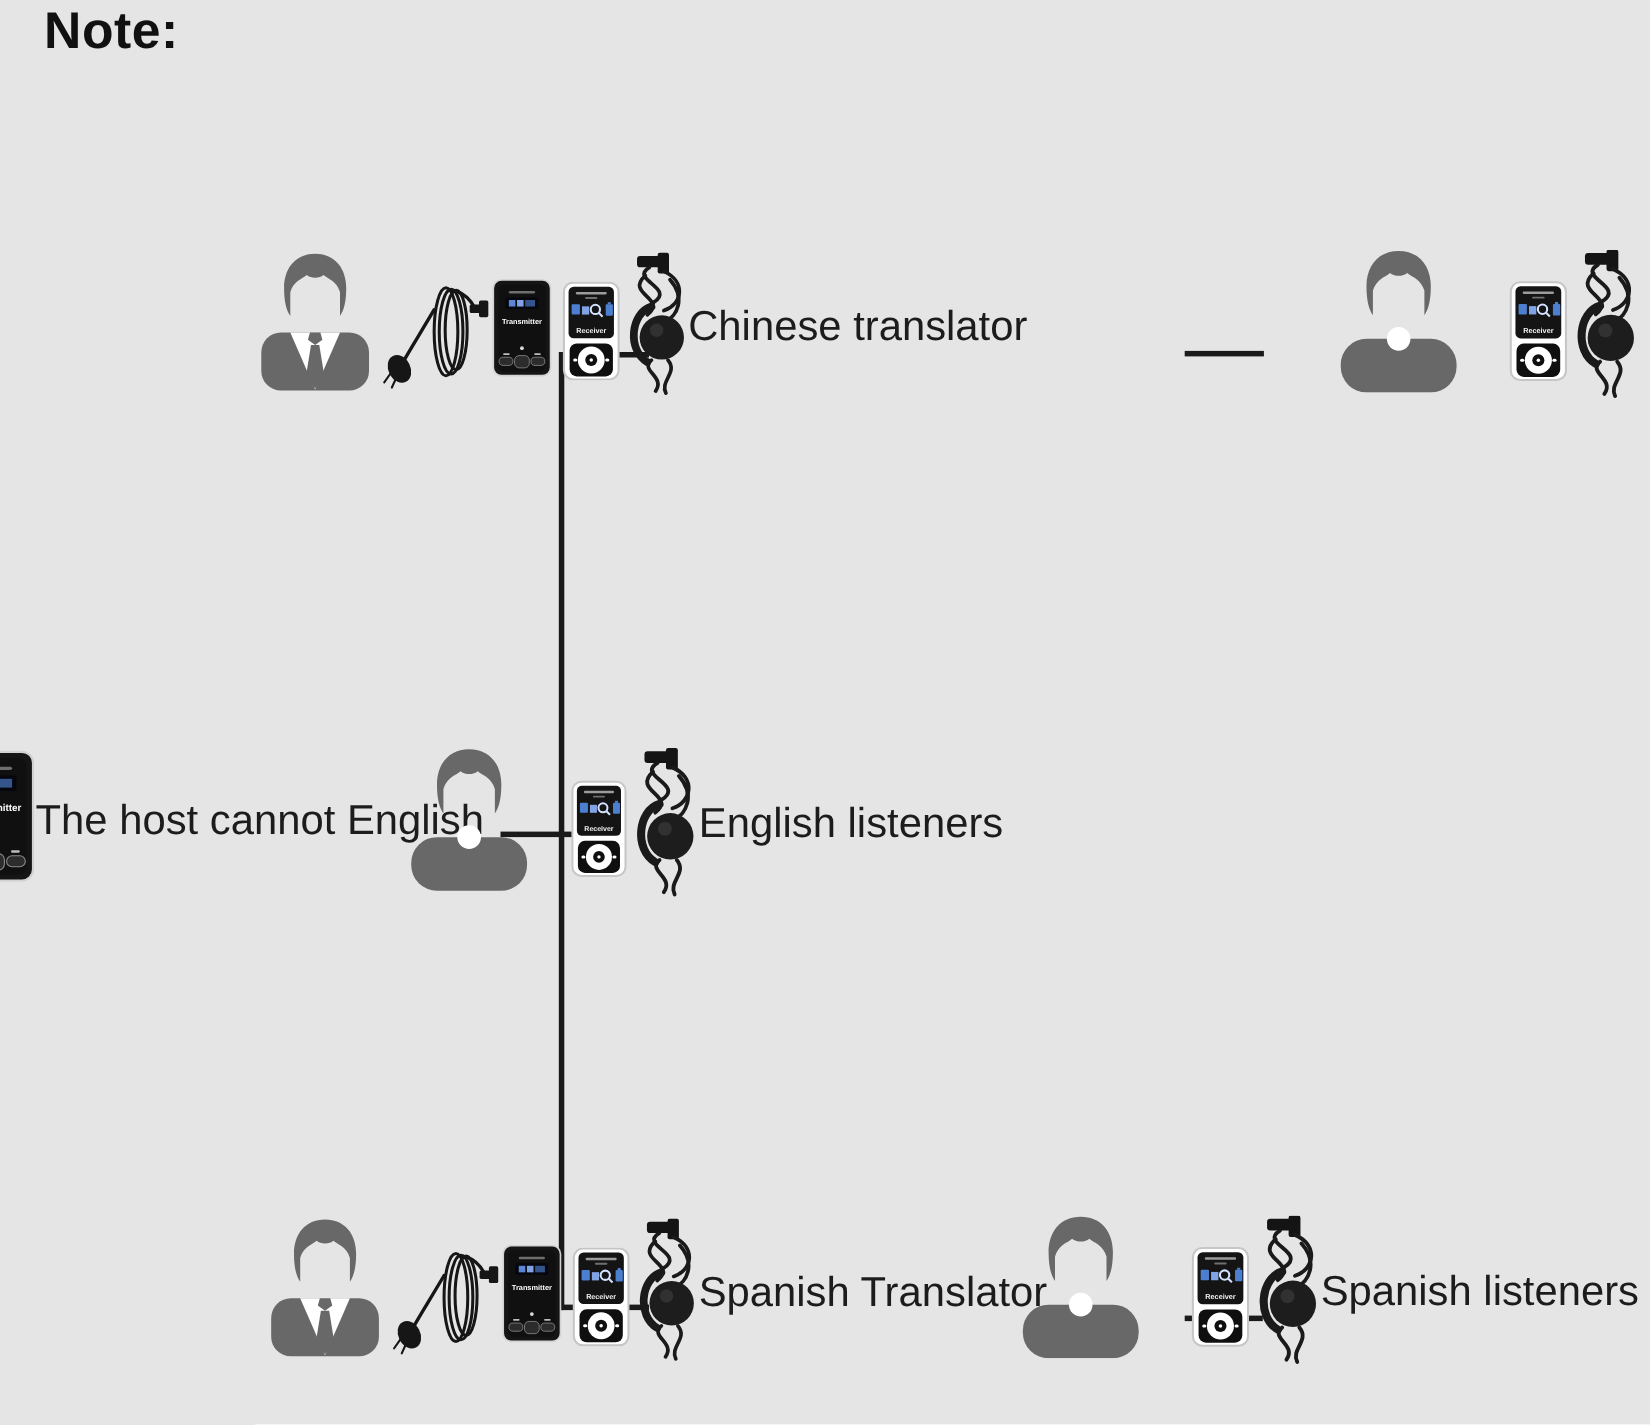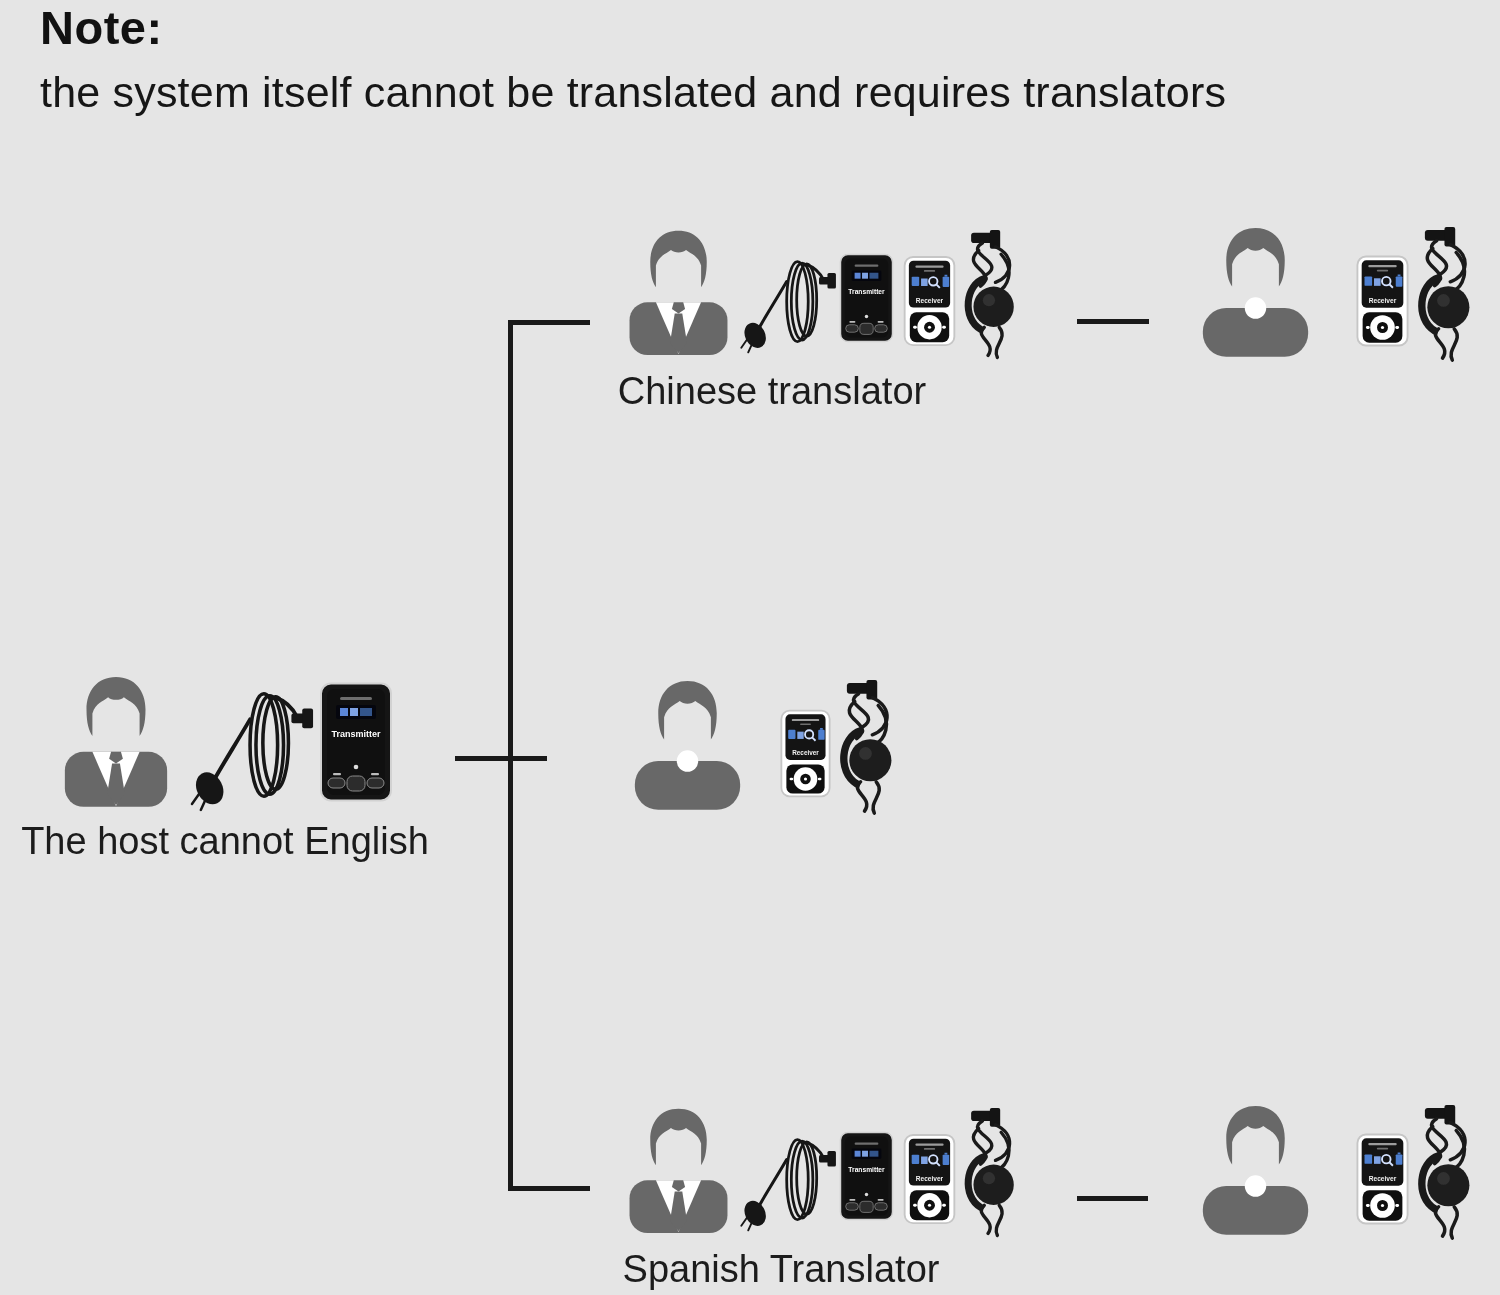--- a/index.html
+++ b/index.html
@@ -6,21 +6,21 @@
   html,body { background:#ffffff; }
   body { font-family:"Liberation Sans", sans-serif; }
   .canvas {
     position:relative; width:1500px; height:1295px;
     background:#e5e5e5; overflow:hidden;
   }
   .note { position:absolute; left:40px; top:2px; color:#111; }
   .note h1 { font-size:47px; font-weight:bold; line-height:1.1; letter-spacing:0.5px; }
   .note p  { font-size:43px; font-weight:400; margin-top:14px; letter-spacing:0.2px; color:#161616; }
 
-  .cluster { position:absolute; display:flex; flex-direction:column; align-items:center;justify-content:flex-end; }
+  .cluster { position:absolute; display:flex; flex-direction:row; align-items:center;justify-content:flex-end; }
   .icons   { display:flex; align-items:flex-end; }
   .nodelabel { font-size:38px; color:#1c1c1c; white-space:nowrap; margin-top:12px; text-align:center; }
 
   .connector { position:absolute; background:#1a1a1a; }
 
   svg.icon { display:block; }
   .defs { position:absolute; width:0; height:0; overflow:hidden; }
 </style>
 </head>
 <body>
@@ -122,21 +122,20 @@
       <circle cx="38" cy="82" r="21.5" fill="#1d1d1d"></circle>
       <circle cx="33" cy="75" r="6.5" fill="#3b3b3b" opacity="0.7"></circle>
     </symbol>
   </defs>
 </svg>
 
 <div class="canvas">
 
   <div class="note">
     <h1>Note:</h1>
-    <p>the system itself cannot be translated and requires translators</p>
   </div>
 
   <div class="connector" style="left:508px; top:320px; width:5px; height:871px;"></div>
   <div class="connector" style="left:510px; top:320px; width:80px; height:5px;"></div>
   <div class="connector" style="left:455px; top:756px; width:92px; height:5px;"></div>
   <div class="connector" style="left:510px; top:1186px; width:80px; height:5px;"></div>
   <div class="connector" style="left:1077px; top:319px; width:72px; height:5px;"></div>
   <div class="connector" style="left:1077px; top:1196px; width:71px; height:5px;"></div>
 
   <div class="cluster" style="left:10px; top:672px; width:430px;">
@@ -194,20 +193,21 @@
       <svg class="icon" width="117" height="133">
           <use href="#sym-person-plain"></use>
         </svg>
       <svg class="icon" width="51" height="93" style="margin-left:34px; margin-bottom:10px;">
           <use href="#sym-receiver"></use>
         </svg>
       <svg class="icon" width="63" height="137" style="margin-left:2px; margin-bottom:-7px;">
           <use href="#sym-earphone"></use>
         </svg>
     </div>
+    <div class="nodelabel">English listeners</div>
   </div>
 
   <div class="cluster" style="left:610px; top:1102px; width:420px;">
     <div class="icons">
       <svg class="icon" width="113" height="134">
           <use href="#sym-person-suit"></use>
         </svg>
       <svg class="icon" width="100" height="122" style="margin-left:4px; margin-bottom:-3px;">
           <use href="#sym-mic-cable"></use>
         </svg>
@@ -229,15 +229,16 @@
       <svg class="icon" width="117" height="133">
           <use href="#sym-person-plain"></use>
         </svg>
       <svg class="icon" width="53" height="92" style="margin-left:42px; margin-bottom:10px;">
           <use href="#sym-receiver"></use>
         </svg>
       <svg class="icon" width="63" height="137" style="margin-left:2px; margin-bottom:-7px;">
           <use href="#sym-earphone"></use>
         </svg>
     </div>
+    <div class="nodelabel">Spanish listeners</div>
   </div>
 
 </div>
 
 </body></html>

